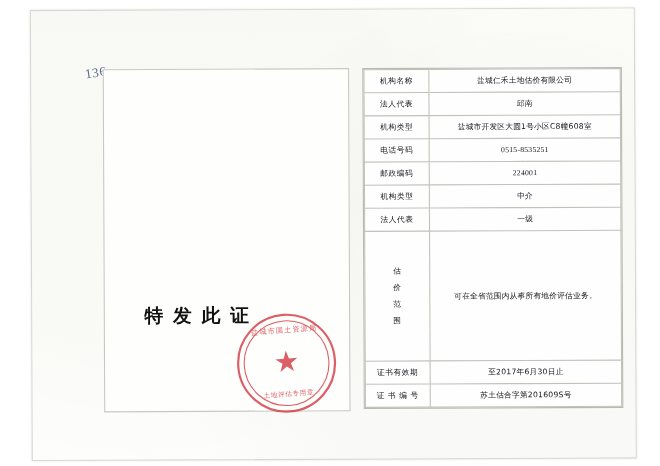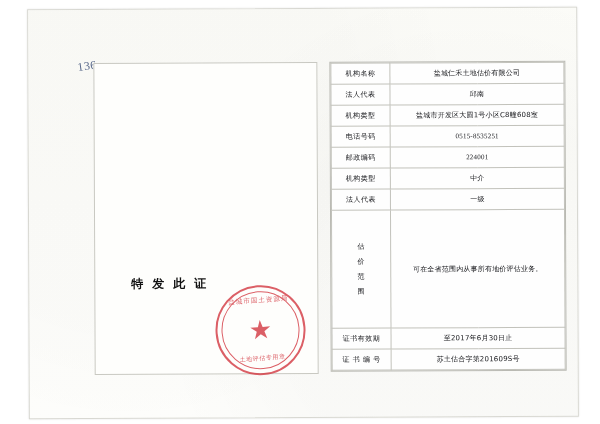--- a/index.html
+++ b/index.html
@@ -68,21 +68,21 @@
     line-height: 29px;
     color: #111111;
     letter-spacing: 1px;
     text-align: justify;
   }
   #cert-issue {
     position: absolute;
     left: 36px;
     top: 212px;
     font-family: "DejaVu Sans", sans-serif;
-    font-size: 12px;
+    font-size: 17px;
     letter-spacing: 9px;
     color: #111111;
     font-weight: 600;
   }
   #cert-date {
     position: absolute;
     left: 18px;
     top: 250px;
     font-family: "DejaVu Sans", sans-serif;
     font-size: 12px;

